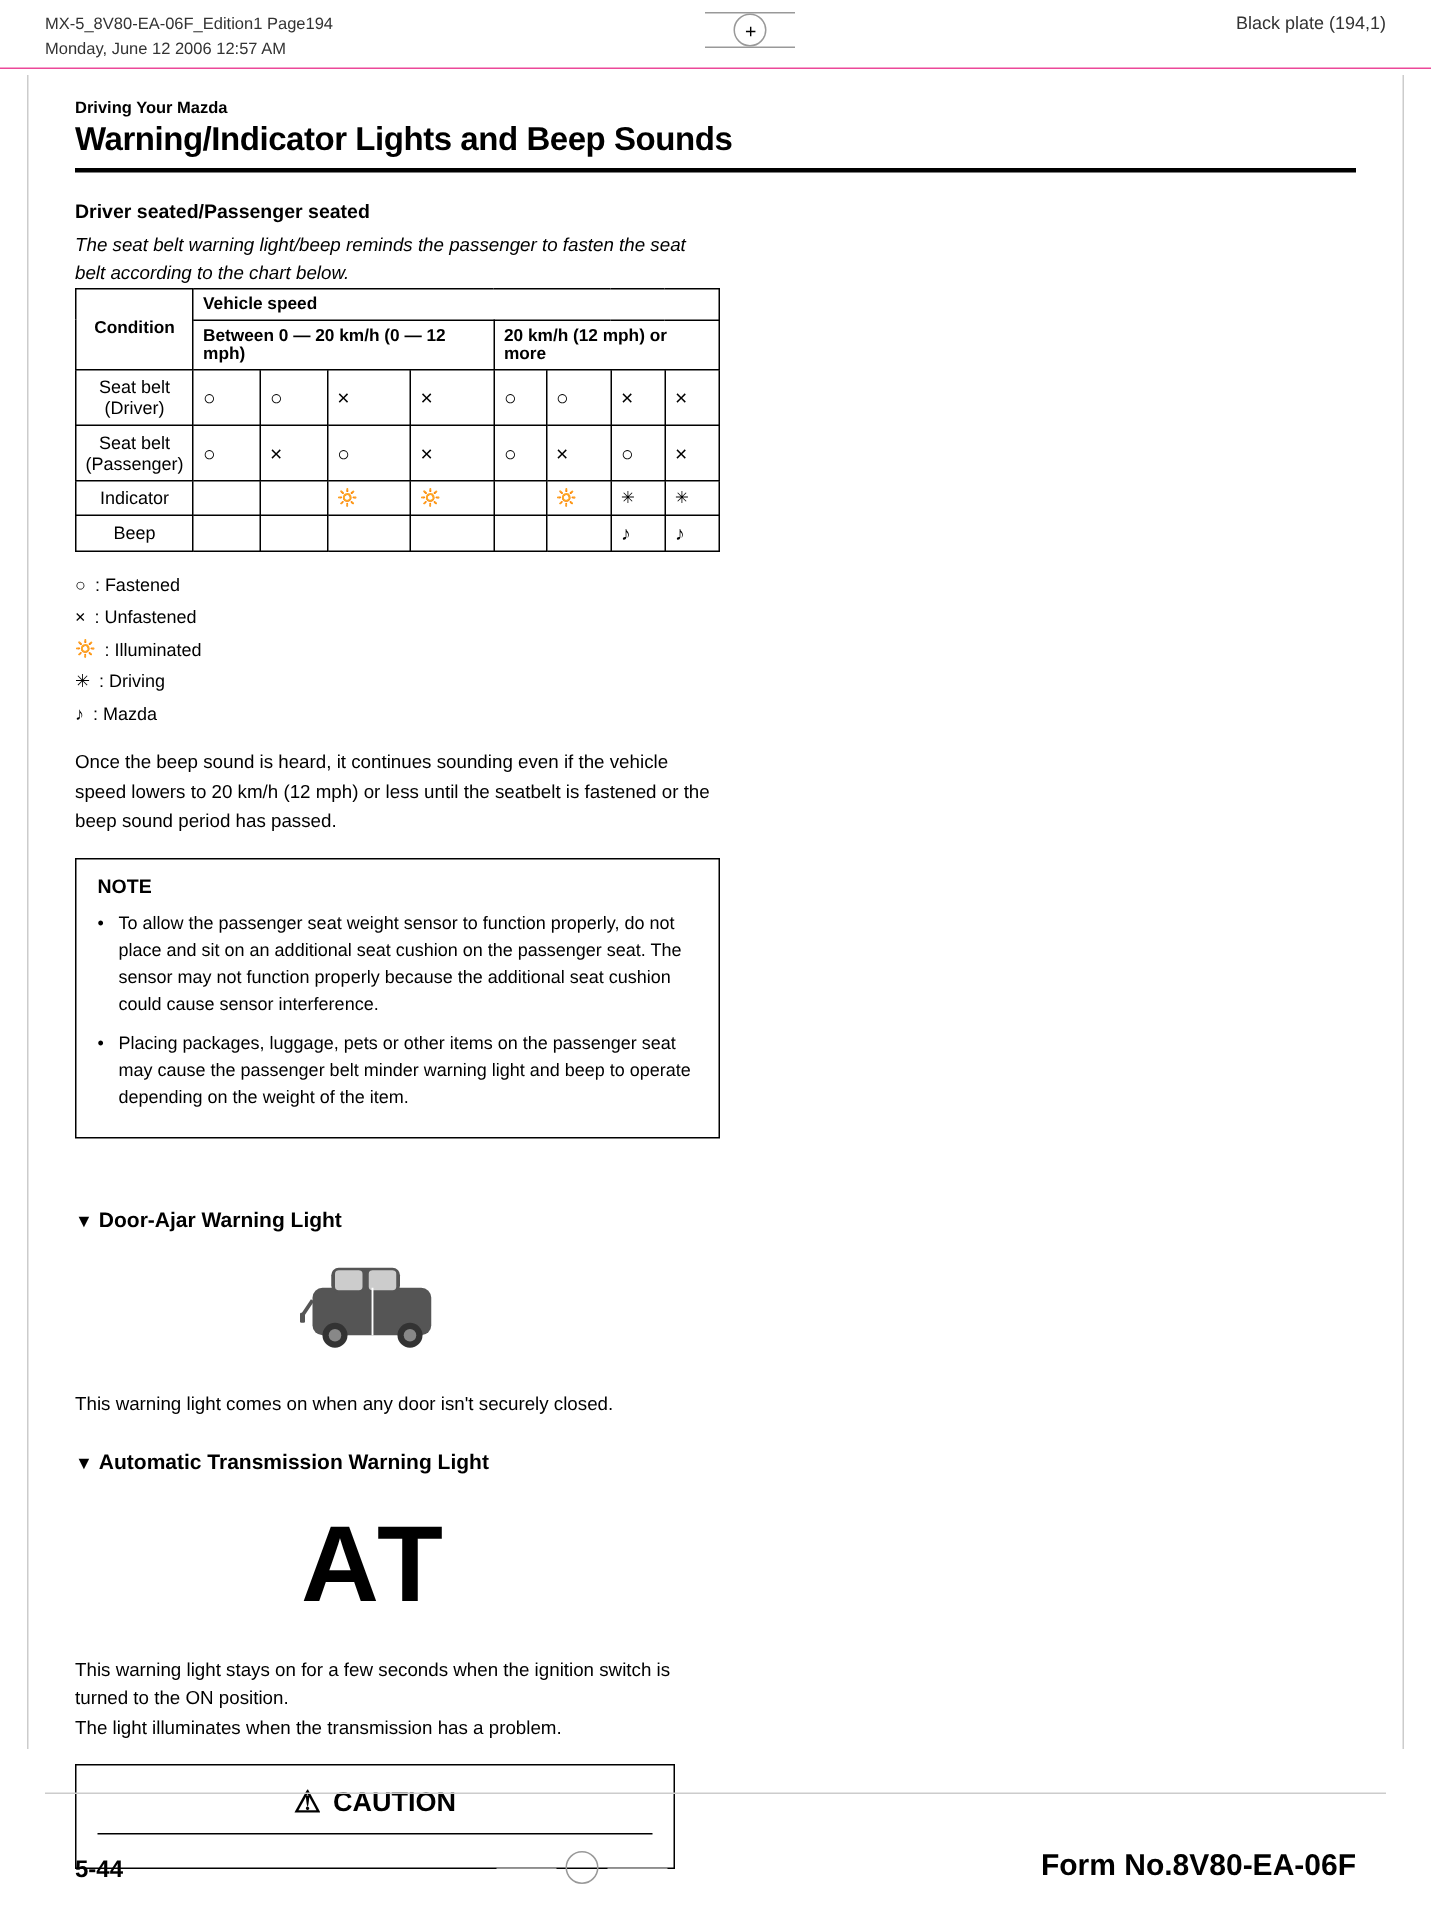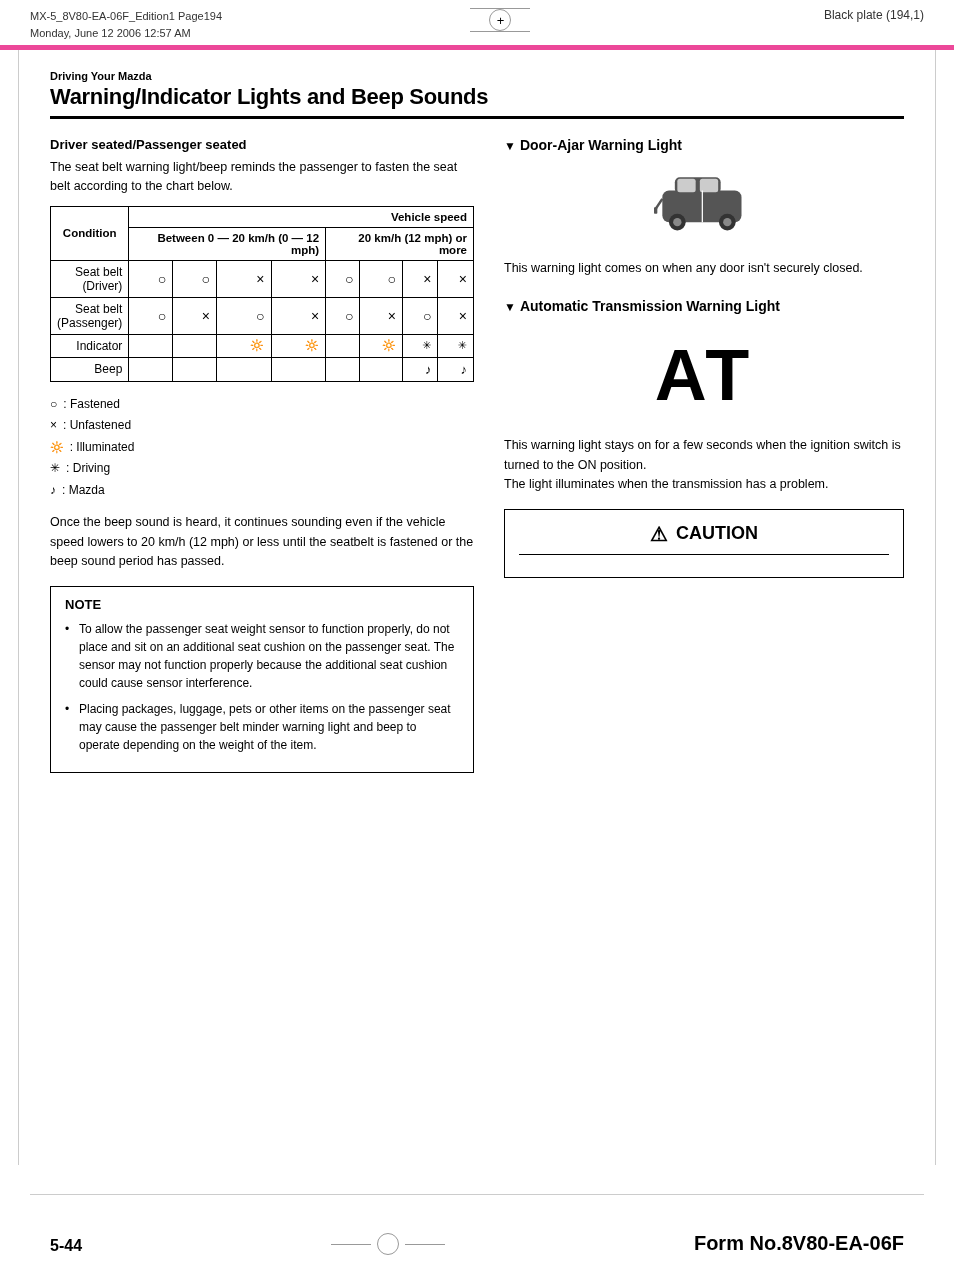--- a/index.html
+++ b/index.html
@@ -12,21 +12,21 @@
       min-height: 1285px;
       position: relative;
     }
 
     
     .page-header {
       display: flex;
       justify-content: space-between;
       align-items: flex-start;
       padding: 8px 30px 0 30px;
-      border-bottom: 5px solid #ec4899;
+      border-bottom: 1px solid #ec4899;
       padding-bottom: 4px;
     }
     .header-left {
       font-size: 11px;
       color: #333;
       line-height: 1.5;
     }
     .header-center {
       display: flex;
       flex-direction: column;
@@ -92,66 +92,68 @@
       border: none;
       border-top: 3px solid #000;
       margin-bottom: 18px;
     }
 
     
     .two-col {
       display: flex;
       gap: 30px;
       align-items: flex-start;
+      flex-direction: column;
     }
     .col-left {
       flex: 1;
       max-width: 430px;
     }
     .col-right {
       flex: 1;
       max-width: 400px;
     }
 
     
     .subsection-title {
       font-size: 13px;
       font-weight: bold;
       margin-bottom: 6px;
     }
     .subsection-body {
       font-size: 12.5px;
       line-height: 1.5;
-      margin-bottom: 10px;
+      margin-bottom: 0;
+      font-style: italic;
     }
 
     
     .speed-table {
       width: 100%;
       border-collapse: collapse;
       font-size: 12px;
       margin-bottom: 12px;
     }
     .speed-table th, .speed-table td {
       border: 1px solid #000;
       padding: 4px 6px;
-      text-align: right;
+      text-align: left;
       vertical-align: middle;
     }
     .speed-table .condition-cell {
       text-align: center;
       font-weight: bold;
       font-size: 11.5px;
     }
     .speed-table .subheader {
       font-size: 11.5px;
       font-weight: bold;
     }
     .speed-table .row-label {
-      text-align: right;
+      text-align: center;
       font-size: 12px;
       white-space: nowrap;
     }
     .symbol-cell {
       font-size: 14px;
     }
 
     
     .legend {
       font-size: 12px;

